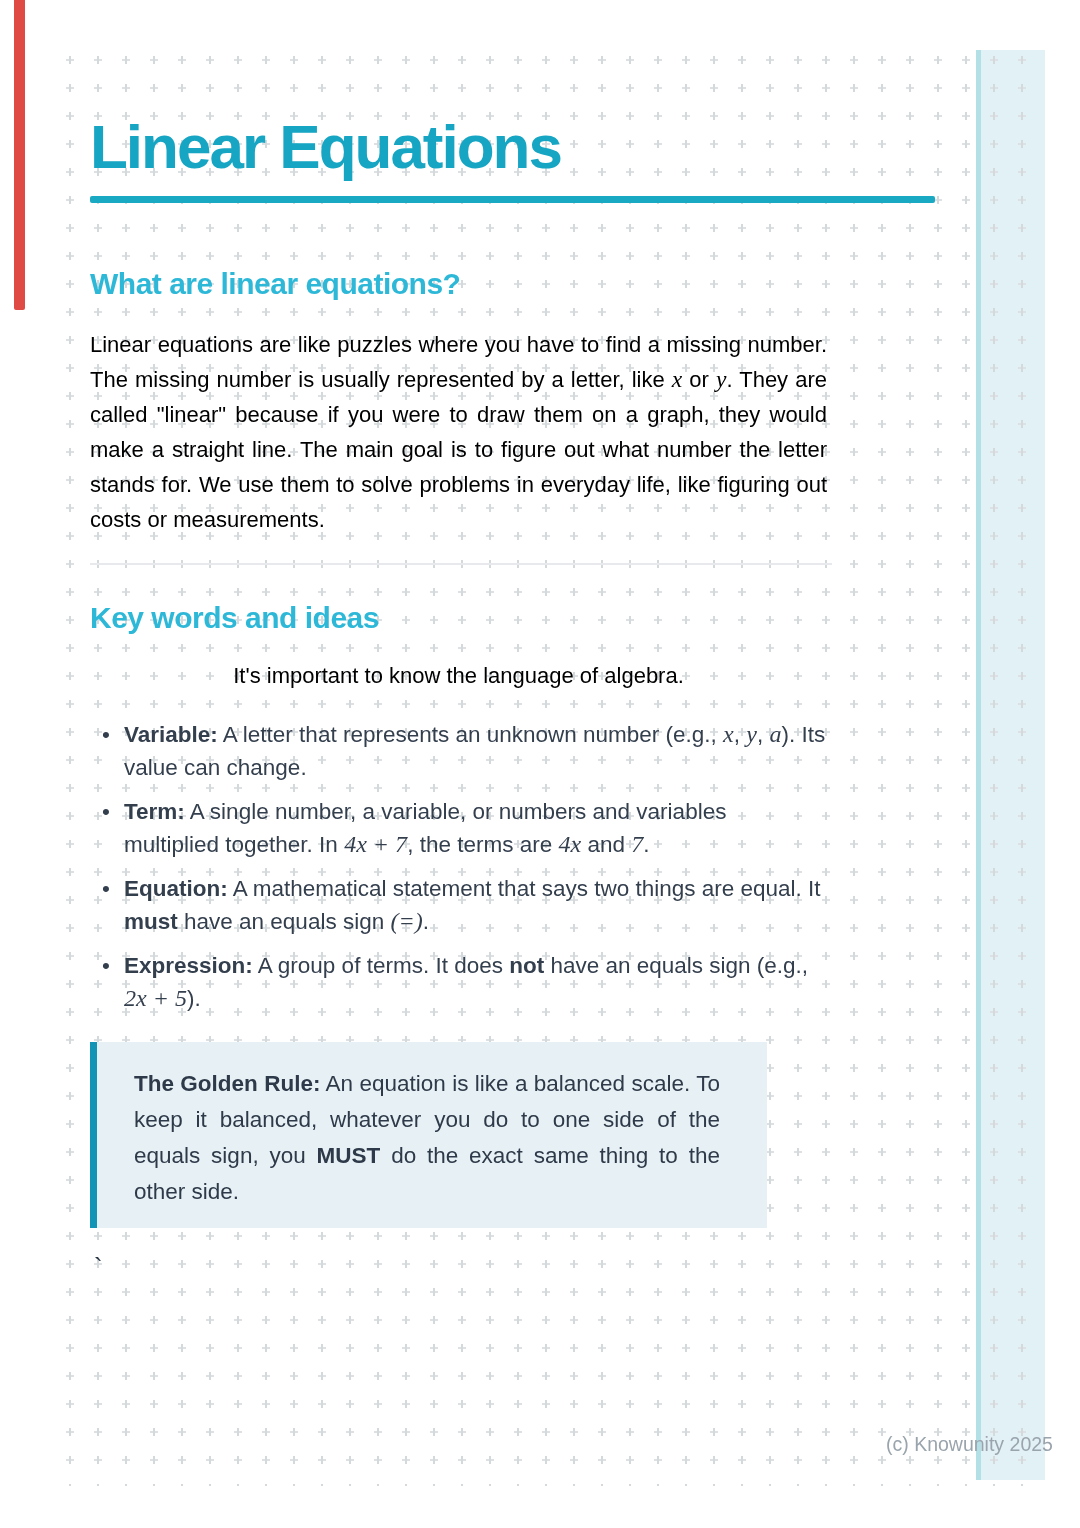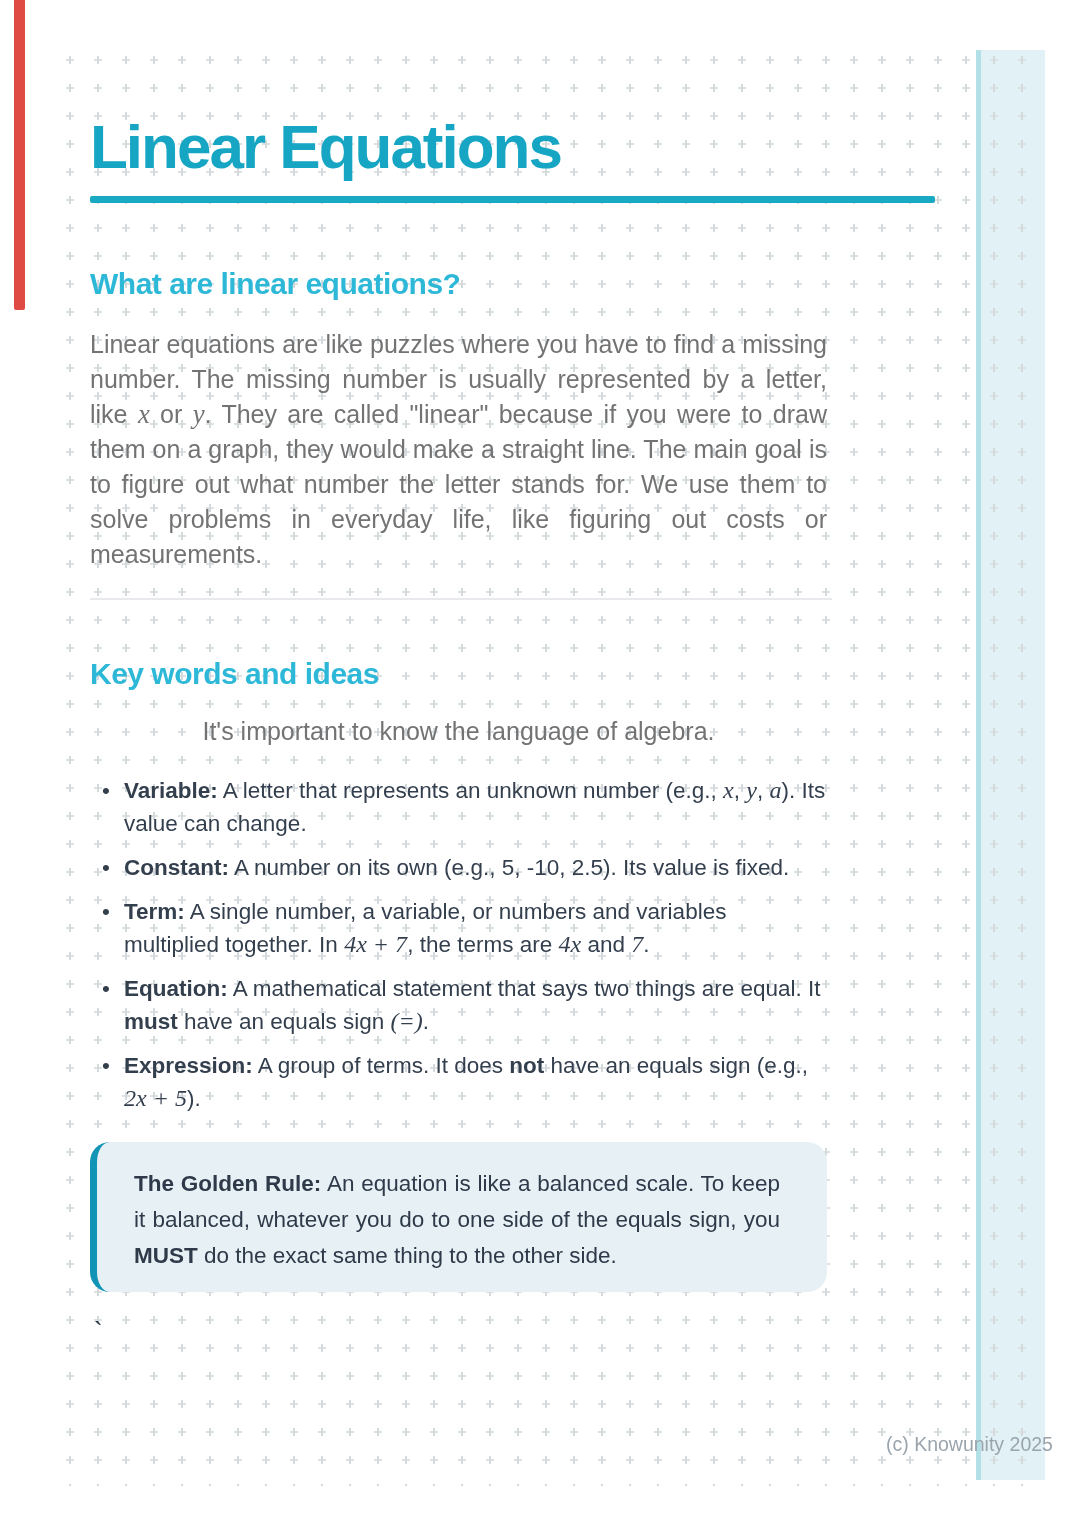--- a/index.html
+++ b/index.html
@@ -30,41 +30,41 @@
   .page-title{
     margin:96px 0 0 0;font-size:62px;line-height:70px;font-weight:900;
     letter-spacing:-2px;color:#16a6c4;white-space:nowrap;
   }
   .title-rule{width:845px;height:7px;background:#1aa9c2;margin-top:14px;border-radius:2px;}
   .section-heading{
     font-size:30px;line-height:34px;font-weight:800;color:#2eb8d8;
     letter-spacing:-0.5px;margin:0;
   }
   #heading-what{margin-top:64px;}
-  #heading-keywords{margin-top:57px;}
-  .body-text{font-size:25px;color:#737373;}
+  #heading-keywords{margin-top:36px;}
+  .body-text{font-size:22px;color:#000000;}
   .intro-paragraph{
     margin:26px 0 0 0;line-height:35px;text-align:justify;
   }
   .divider{width:742px;height:2px;background:#e7e9ec;margin-top:26px;}
   .lead-line{margin:24px 0 0 0;line-height:33px;text-align:center;}
   .keyword-list{
     list-style:none;margin:26px 0 0 0;padding:0;
   }
   .keyword-list li{
     position:relative;padding-left:34px;margin:0 0 11px 0;
     font-size:22.5px;line-height:33px;color:#343f4e;
   }
   .keyword-list li::before{
     content:"\2022";position:absolute;left:12px;top:0;
     font-size:22.5px;color:#343f4e;
   }
   .callout{
-    box-sizing:border-box;width:737px;margin-top:27px;
-    background:#e7f1f5;border-left:7px solid #1294b6;border-radius:20px;
+    box-sizing:border-box;width:677px;margin-top:27px;
+    background:#e7f1f5;border-left:7px solid #1294b6;border-radius:0;
     padding:24px 47px 18px 37px;
   }
   .callout-text{
     font-size:22.5px;line-height:36px;color:#2e3a49;text-align:justify;margin:0;
   }
   .stray-mark{
     display:block;margin:26px 0 0 4px;font-size:26px;line-height:26px;color:#2b3945;
   }
   .copyright{
     position:absolute;left:886px;top:1433px;z-index:2;
@@ -91,21 +91,20 @@
   <p class="body-text intro-paragraph"><span class="run-n">Linear equations are like puzzles where you have to find a missing number. The missing number is usually represented by a letter, like </span><span class="run-m">x</span><span class="run-n"> or </span><span class="run-m">y</span><span class="run-n">. They are called "linear" because if you were to draw them on a graph, they would make a straight line. The main goal is to figure out what number the letter stands for. We use them to solve problems in everyday life, like figuring out costs or measurements.</span></p>
 
   <div class="divider"></div>
 
   <h2 class="section-heading" id="heading-keywords">Key words and ideas</h2>
 
   <p class="body-text lead-line">It's important to know the language of algebra.</p>
 
   <ul class="keyword-list">
       <li><span class="run-b">Variable:</span><span class="run-n"> A letter that represents an unknown number (e.g., </span><span class="run-m">x</span><span class="run-n">, </span><span class="run-m">y</span><span class="run-n">, </span><span class="run-m">a</span><span class="run-n">). Its value can change.</span></li>
-      <li><span class="run-b">Constant:</span><span class="run-n"> A number on its own (e.g., 5, -10, 2.5). Its value is fixed.</span></li>
       <li><span class="run-b">Term:</span><span class="run-n"> A single number, a variable, or numbers and variables multiplied together. In </span><span class="run-m">4x + 7</span><span class="run-n">, the terms are </span><span class="run-m">4x</span><span class="run-n"> and </span><span class="run-m">7</span><span class="run-n">.</span></li>
       <li><span class="run-b">Equation:</span><span class="run-n"> A mathematical statement that says two things are equal. It </span><span class="run-b">must</span><span class="run-n"> have an equals sign </span><span class="run-m">(=)</span><span class="run-n">.</span></li>
       <li><span class="run-b">Expression:</span><span class="run-n"> A group of terms. It does </span><span class="run-b">not</span><span class="run-n"> have an equals sign (e.g., </span><span class="run-m">2x + 5</span><span class="run-n">).</span></li>
     </ul>
 
   <div class="callout">
     <p class="callout-text"><span class="run-b">The Golden Rule:</span><span class="run-n"> An equation is like a balanced scale. To keep it balanced, whatever you do to one side of the equals sign, you </span><span class="run-b">MUST</span><span class="run-n"> do the exact same thing to the other side.</span></p>
   </div>
 
   <span class="stray-mark">`</span>

